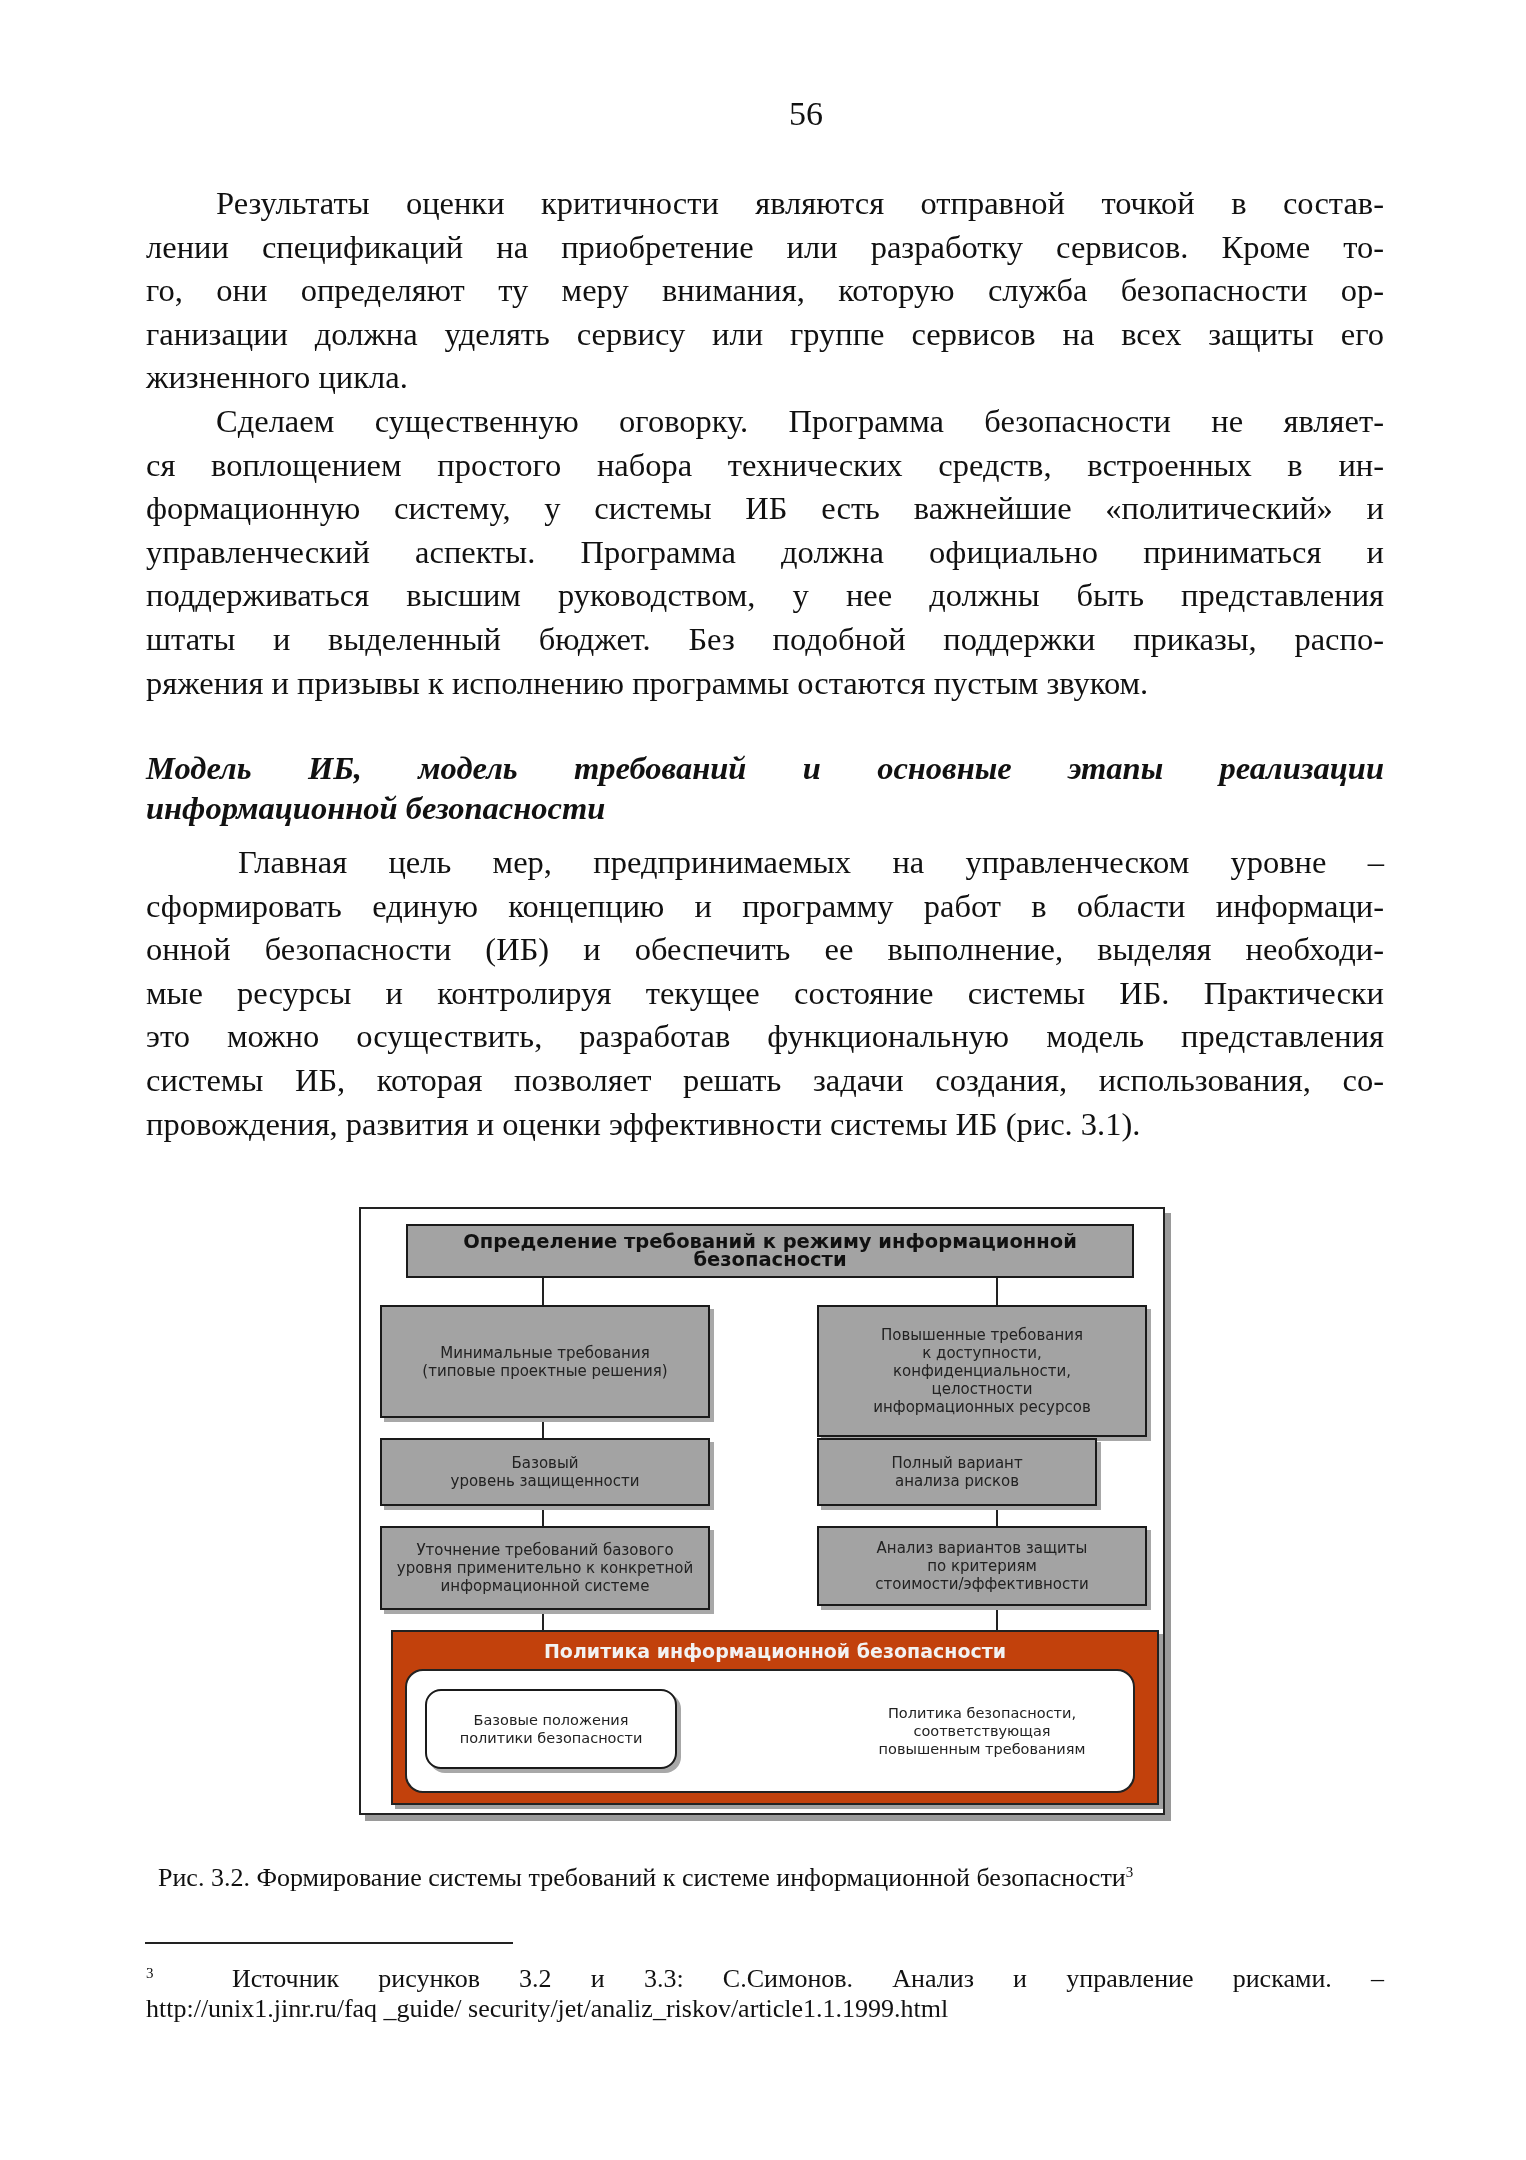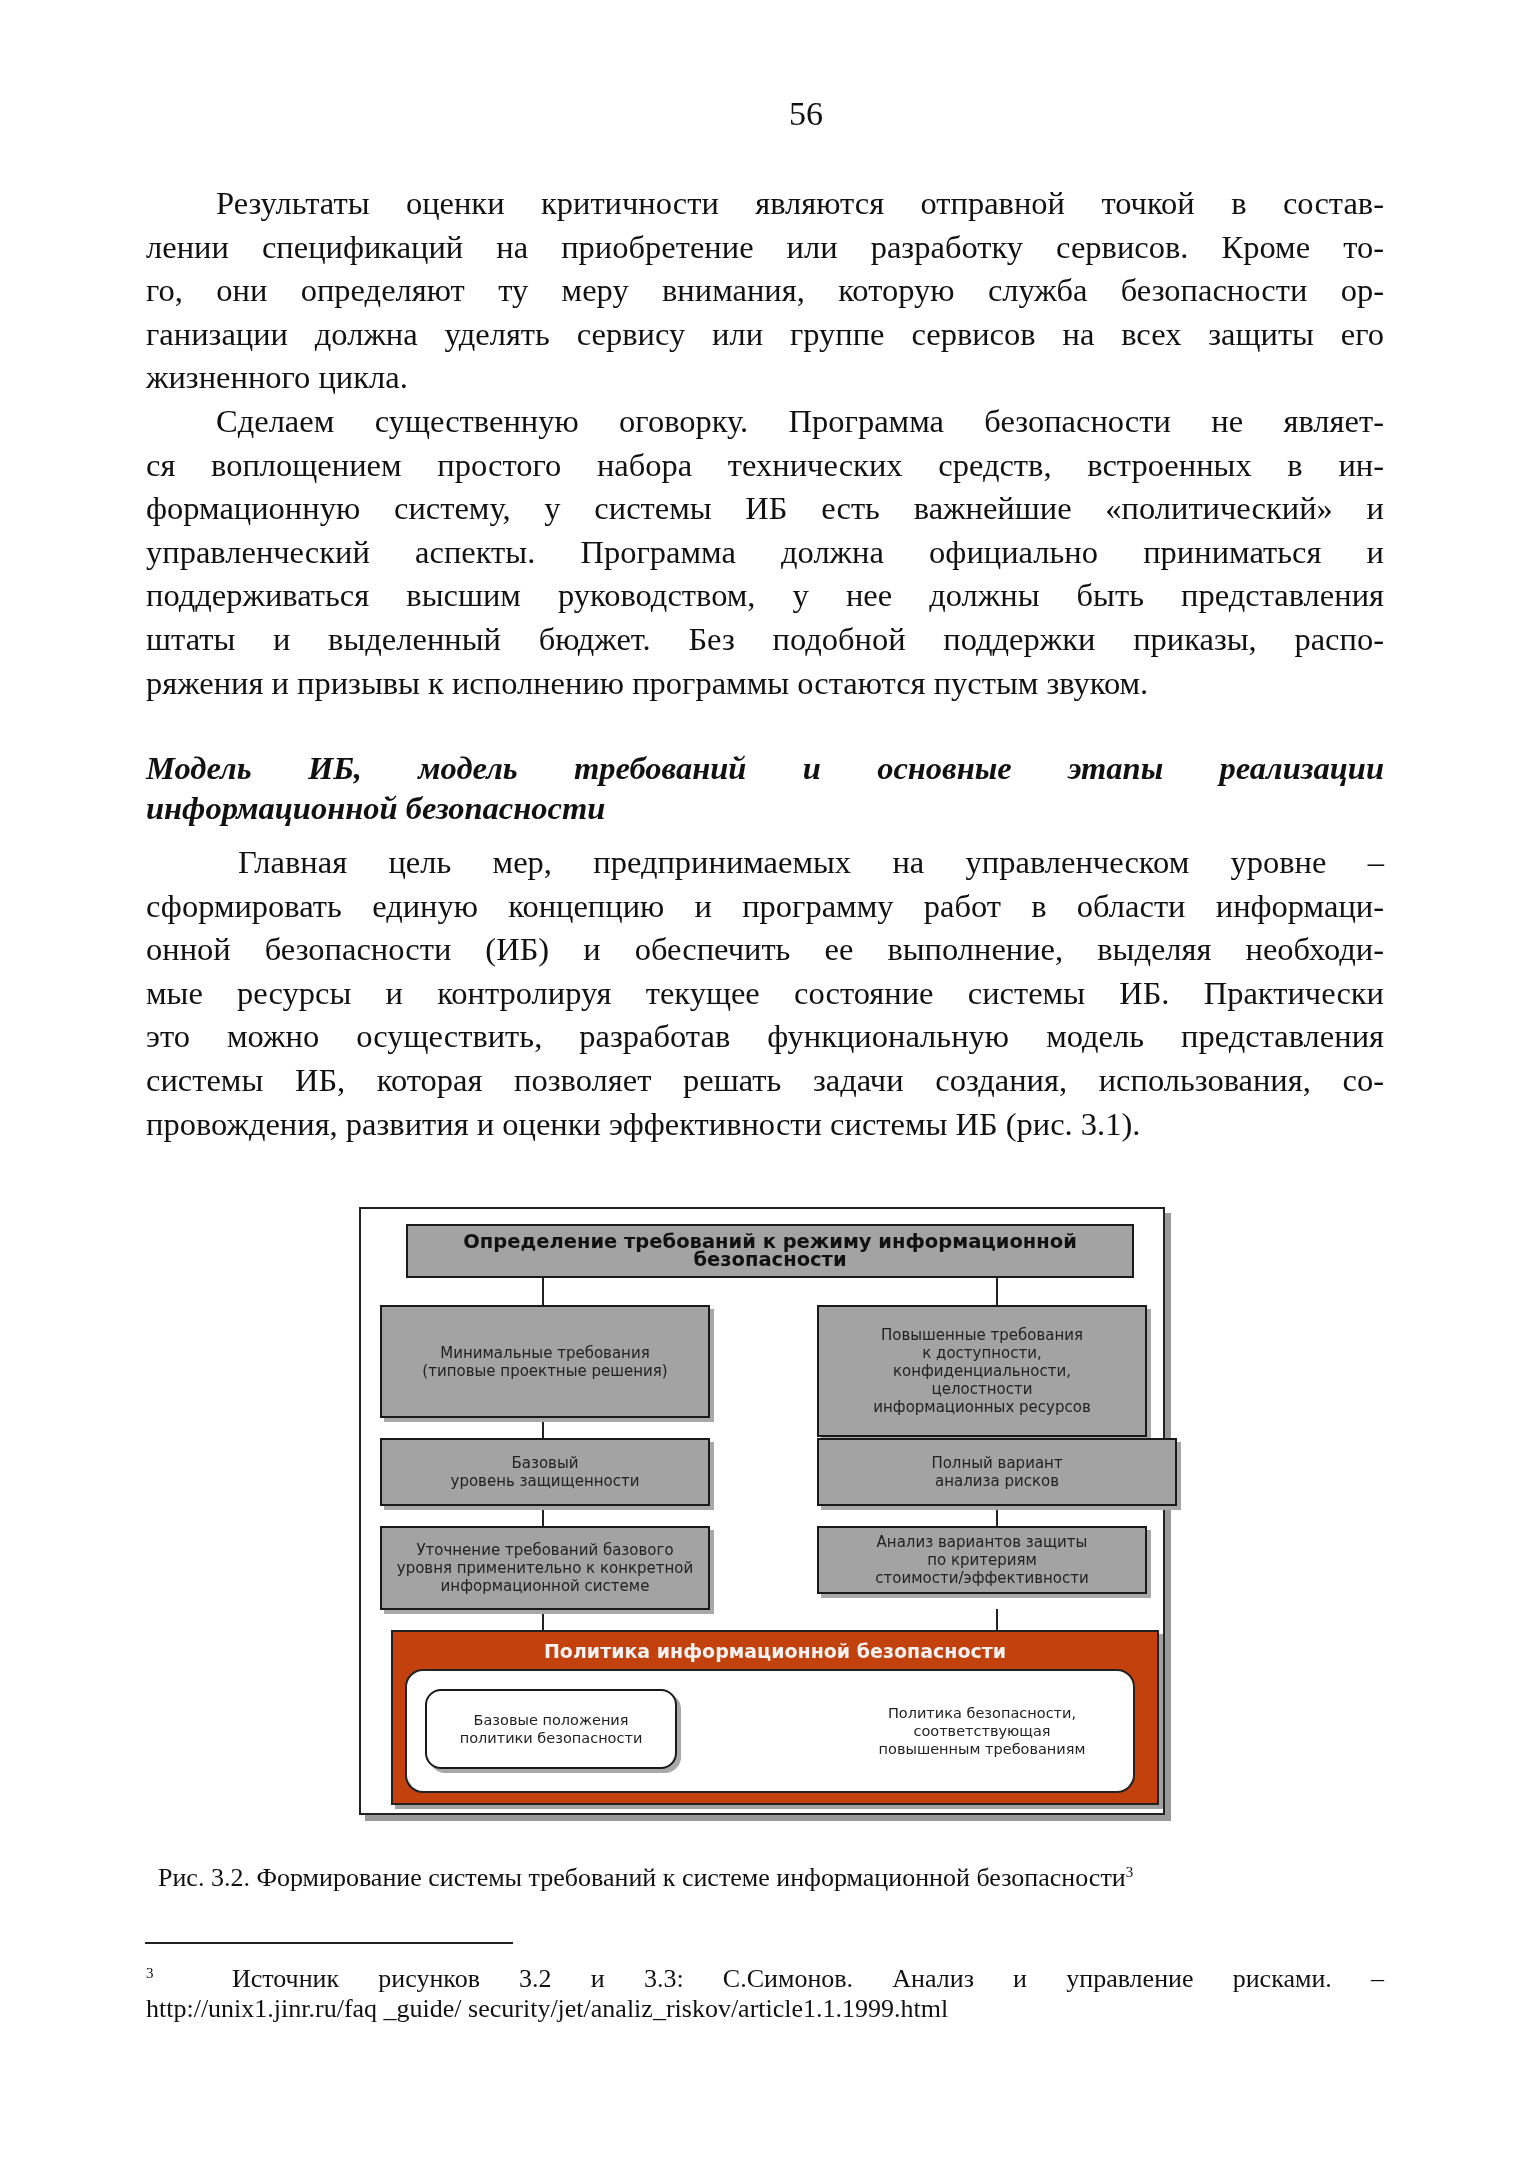--- a/index.html
+++ b/index.html
@@ -106,25 +106,25 @@
     <span>информационной системе</span>
   </div>
 
   <div class="fbox" style="left:456px; top:96px; width:330px; height:132px; flex-direction:column;">
     <span>Повышенные требования</span>
     <span>к доступности,</span>
     <span>конфиденциальности,</span>
     <span>целостности</span>
     <span>информационных ресурсов</span>
   </div>
-  <div class="fbox" style="left:456px; top:229px; width:360px; height:68px; flex-direction:column;">
+  <div class="fbox" style="left:456px; top:229px; width:280px; height:68px; flex-direction:column;">
     <span>Полный вариант</span>
     <span>анализа рисков</span>
   </div>
-  <div class="fbox" style="left:456px; top:317px; width:330px; height:68px; flex-direction:column;">
+  <div class="fbox" style="left:456px; top:317px; width:330px; height:80px; flex-direction:column;">
     <span>Анализ вариантов защиты</span>
     <span>по критериям</span>
     <span>стоимости/эффективности</span>
   </div>
 
   <div id="policy">
     <div id="policy-title">Политика информационной безопасности</div>
     <div id="policy-inner">
       <div id="policy-base">
         <span>Базовые положения</span>

